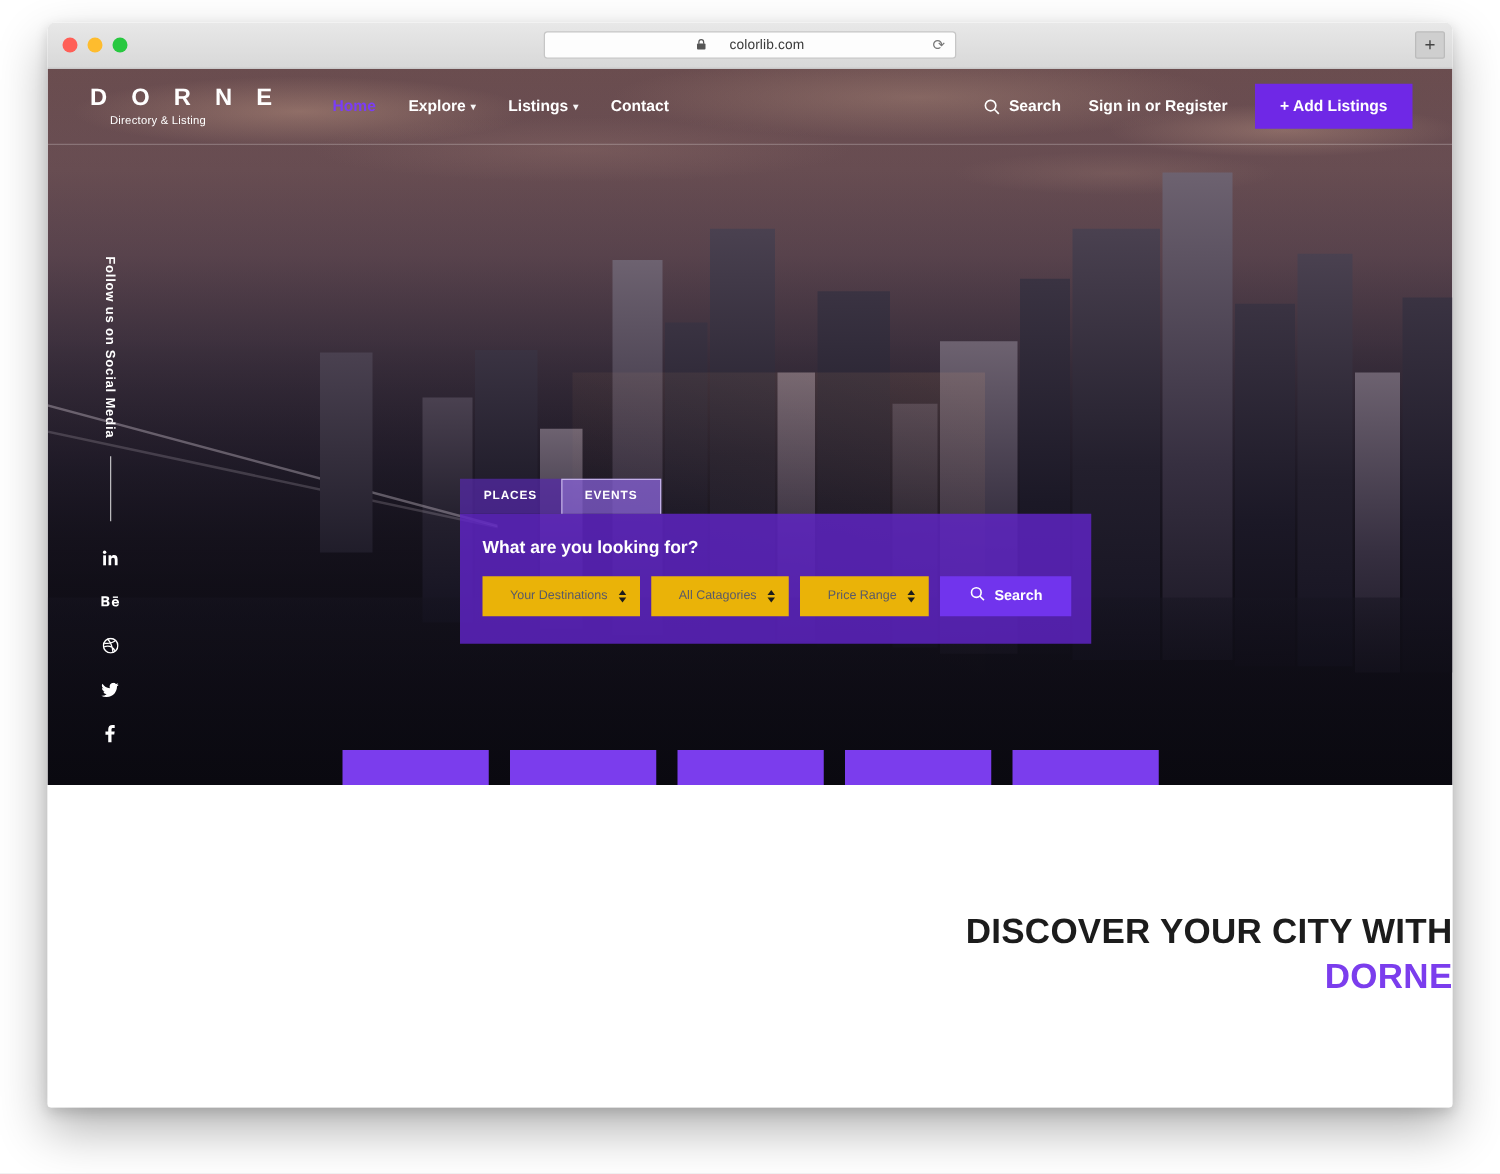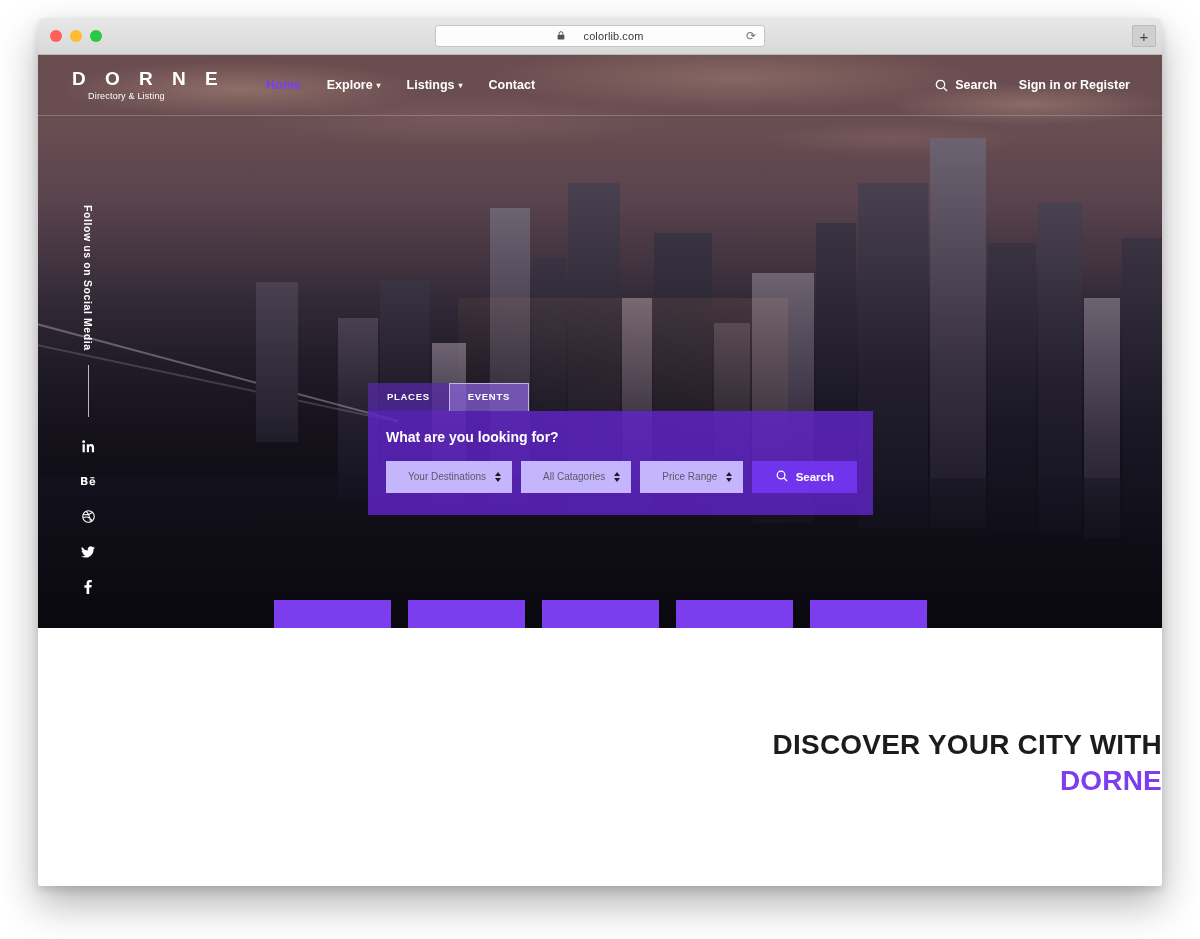--- a/index.html
+++ b/index.html
@@ -322,21 +322,21 @@
   }
   .panel-q {
     color: #ffffff;
     font-size: 14px;
     font-weight: bold;
     margin-bottom: 16px;
   }
   .fields { display: flex; gap: 9px; }
   .sel {
     position: relative;
-    background: #c4b5fd;
+    background: #eab308;
     height: 32px;
     display: flex;
     align-items: center;
     padding: 0 26px 0 22px;
     flex: 1;
     justify-content: flex-end;
   }
   .sel span {
     font-size: 10px;
     color: #5a5a68;
@@ -506,20 +506,21 @@
           <div class="hr-link">
             <span>
               <svg width="13" height="13" viewBox="0 0 14 14" fill="none">
                 <circle cx="5.9" cy="5.9" r="4.5" stroke="#fff" stroke-width="1.4"></circle>
                 <line x1="9.3" y1="9.3" x2="13" y2="13" stroke="#fff" stroke-width="1.4"></line>
               </svg>
             </span>
             <span>Search</span>
           </div>
           <div class="hr-link">Sign in or Register</div>
+          <div class="btn-add">+ Add Listings</div>
         </div>
       </div>
 
       <div class="social-rail">
         <div class="rail-text">Follow us on Social Media</div>
         <div class="rail-line"></div>
 
         <div class="rail-icon">
           <svg width="13" height="13" viewBox="0 0 14 14" fill="#fff">
             <rect x="0.6" y="4.6" width="2.4" height="8.6"></rect>

